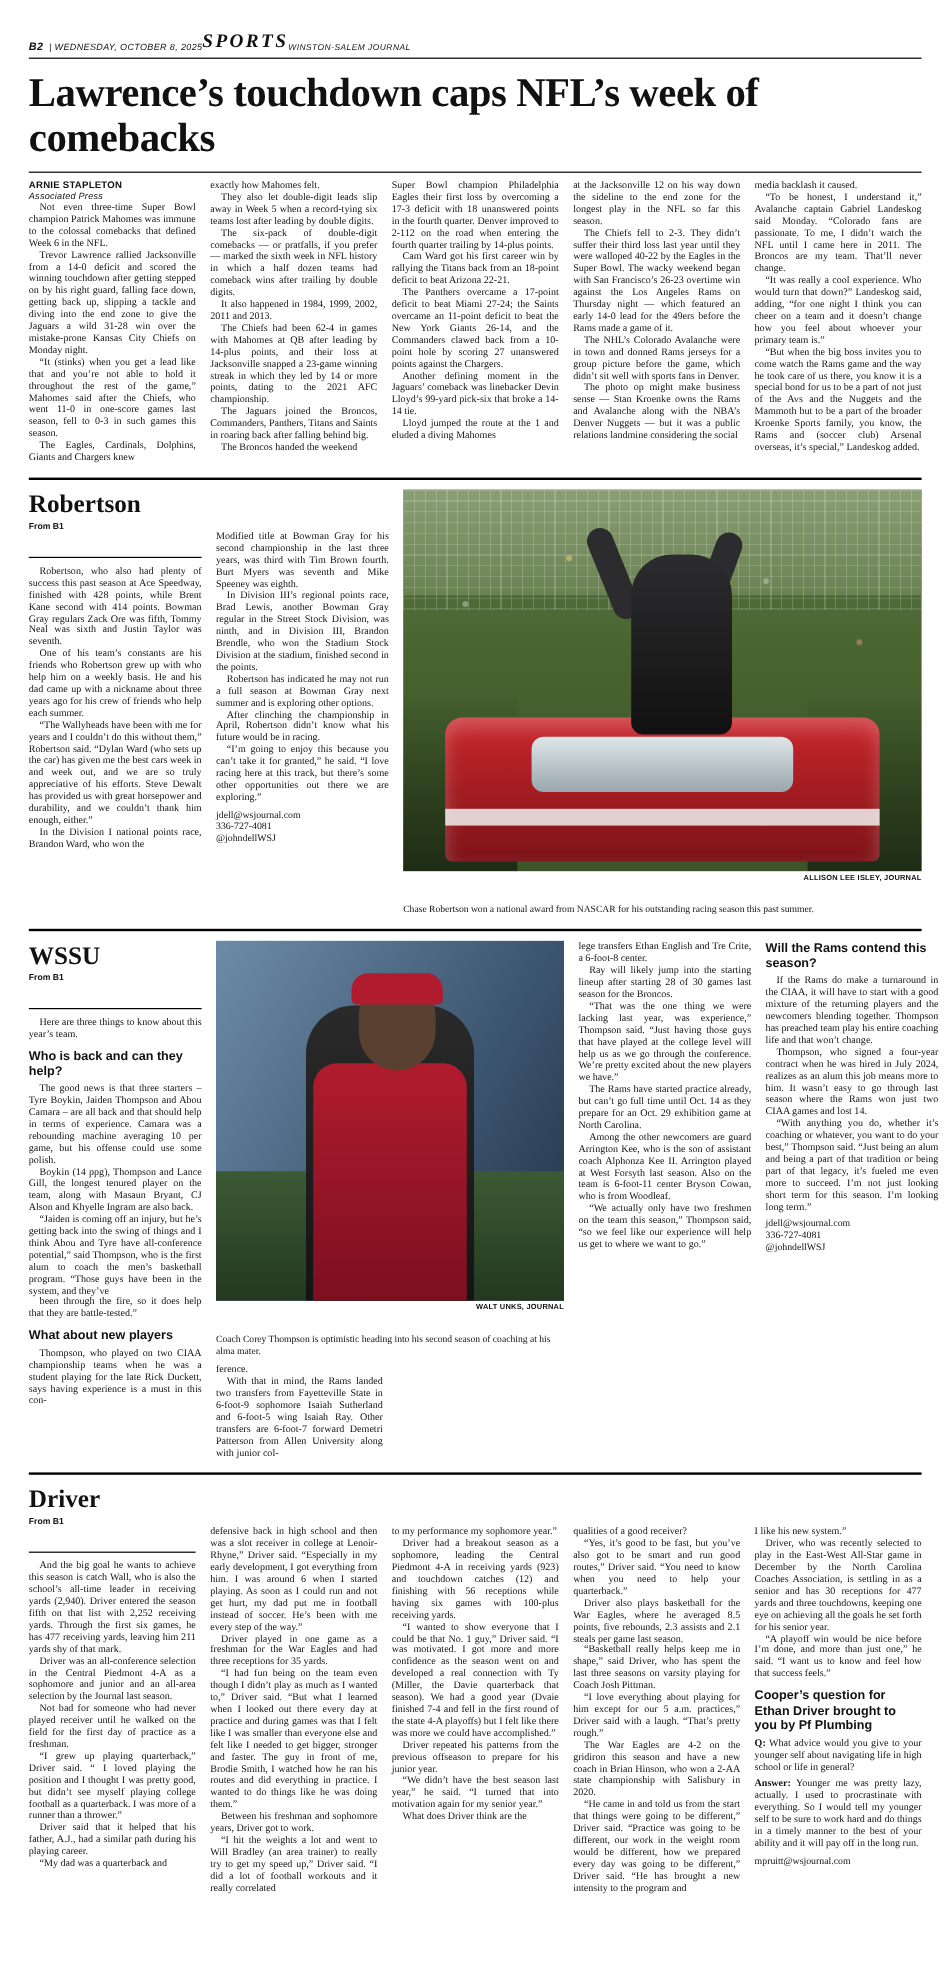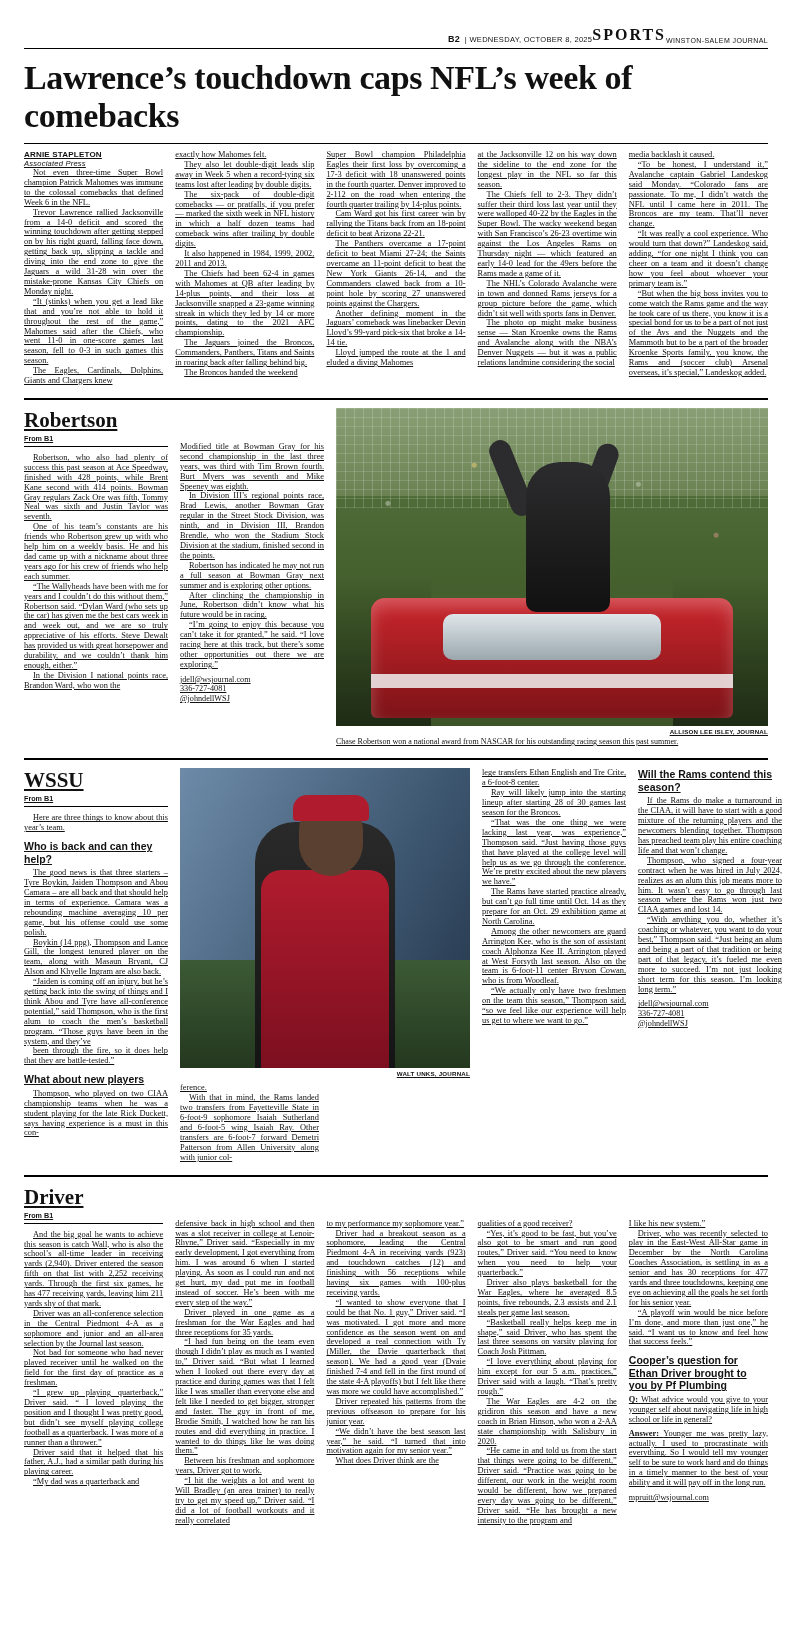--- a/index.html
+++ b/index.html
@@ -7,62 +7,62 @@
   body {
     width: 792px; height: 1638px;
     background: #ffffff;
     font-family: "Liberation Serif", serif;
     color: #111;
     position: relative;
   }
   .page { width:792px; height:1638px; padding: 26px 24px 10px 24px; position:relative; }
 
   
-  .masthead { display:flex; align-items:flex-end; justify-content:flex-end;
-              border-bottom:1px solid #000; padding-bottom:4px; }
+  .masthead { display:flex; align-items:flex-end; justify-content:flex-start;
+              border-bottom:1px solid #000; padding-bottom:4px;font-style:italic; }
   .mh-left { font-family:"Liberation Sans", sans-serif; font-size:7.5px; letter-spacing:.3px; }
   .mh-left b { font-size:9px; }
   .mh-center { font-family:"Liberation Serif", serif; font-size:16px; letter-spacing:2px; font-weight:700; }
   .mh-right { font-family:"Liberation Sans", sans-serif; font-size:7px; letter-spacing:.4px; }
 
   
   h1.headline {
     font-family:"Liberation Serif", serif;
     font-weight:700; font-size:34px; line-height:38px;
     margin: 10px 0 8px 0; letter-spacing:-0.4px;
   }
   .rule-thin { border-top:1px solid #000; margin:0 0 6px 0; }
 
   
-  .cols { display:flex; gap:12px;text-decoration:underline; }
+  .cols { display:flex; gap:12px; }
   .col { flex:1; }
   .col p, .col div.para {
     font-size:8.4px; line-height:9.9px; text-align:justify;
     margin:0; text-indent:9px;
   }
   .col p.noind { text-indent:0; }
   .byline { font-family:"Liberation Sans", sans-serif; font-size:8px; font-weight:700;
             letter-spacing:.2px; margin-bottom:0; text-indent:0;}
   .byline .org { font-weight:400; font-style:italic; display:block; font-size:7.6px;}
 
   
   .sec-head { font-family:"Liberation Serif", serif; font-weight:700; font-size:21px; margin:0 0 1px 0; }
   .sec-from { font-family:"Liberation Sans", sans-serif; font-size:7.2px; font-weight:700;
-              border-bottom:1px solid #000; padding-bottom:3px; margin-bottom:6px; }
+              border-bottom:1px solid #000; padding-bottom:21px; margin-bottom:6px; }
   .sub-head { font-family:"Liberation Sans", sans-serif; font-weight:700; font-size:10.5px;
               line-height:12.5px; margin:7px 0 3px 0; }
   .q-label { font-weight:700; }
 
   .contact { font-size:8.2px; line-height:9.6px; margin-top:5px; text-indent:0; }
 
   
   .photo { width:100%; background:#2b3a2f; position:relative; overflow:hidden; }
   .credit { font-family:"Liberation Sans", sans-serif; font-size:6.2px; font-weight:700;
             text-align:right; letter-spacing:.2px; margin-top:2px; }
-  .caption { font-size:8px; line-height:9.4px; margin-top:2px; }
+  .caption { font-size:8px; line-height:9.4px; margin-top:18px; }
 
   .divider-strong { border-top:2px solid #000; margin:12px 0 8px 0; }
 
   
   .nascar { height:318px; background:linear-gradient(#5d7a46 0%, #47632f 45%, #3c5427 100%); }
   .nascar .crowdtop { position:absolute; inset:0 0 auto 0; height:88px;
       background:linear-gradient(#8fa37a,#6d8455); opacity:.9;}
   .nascar .fence { position:absolute; top:0; left:0; right:0; height:100px;
       background:
         repeating-linear-gradient(90deg, rgba(255,255,255,.18) 0 1px, transparent 1px 9px),
@@ -171,21 +171,21 @@
         <div class="sec-from">From B1</div>
         <p>Robertson, who also had plenty of success this past season at Ace Speedway, finished with 428 points, while Brent Kane second with 414 points. Bowman Gray regulars Zack Ore was fifth, Tommy Neal was sixth and Justin Taylor was seventh.</p>
         <p>One of his team’s constants are his friends who Robertson grew up with who help him on a weekly basis. He and his dad came up with a nickname about three years ago for his crew of friends who help each summer.</p>
         <p>“The Wallyheads have been with me for years and I couldn’t do this without them,” Robertson said. “Dylan Ward (who sets up the car) has given me the best cars week in and week out, and we are so truly appreciative of his efforts. Steve Dewalt has provided us with great horsepower and durability, and we couldn’t thank him enough, either.”</p>
         <p>In the Division I national points race, Brandon Ward, who won the</p>
       </div>
       <div class="col" style="flex:0 0 144px; padding-top:34px">
         <p class="noind">Modified title at Bowman Gray for his second championship in the last three years, was third with Tim Brown fourth. Burt Myers was seventh and Mike Speeney was eighth.</p>
         <p>In Division III’s regional points race, Brad Lewis, another Bowman Gray regular in the Street Stock Division, was ninth, and in Division III, Brandon Brendle, who won the Stadium Stock Division at the stadium, finished second in the points.</p>
         <p>Robertson has indicated he may not run a full season at Bowman Gray next summer and is exploring other options.</p>
-        <p>After clinching the championship in June, Robertson didn’t know what his future would be in racing.</p>
+        <p>After clinching the championship in April, Robertson didn’t know what his future would be in racing.</p>
         <p>“I’m going to enjoy this because you can’t take it for granted,” he said. “I love racing here at this track, but there’s some other opportunities out there we are exploring.”</p>
         <div class="contact">
           <div>jdell@wsjournal.com</div>
           <div>336-727-4081</div>
           <div>@johndellWSJ</div>
         </div>
       </div>
       <div class="col">
         <div class="photo nascar">
           <div class="crowdtop"></div>
@@ -227,20 +227,21 @@
       <div class="col" style="flex:0 0 290px">
         <div class="photo wssu-photo">
           <div class="bgblur"></div>
           <div class="grass"></div>
           <div class="person"></div>
           <div class="shirt"></div>
           <div class="head"></div>
           <div class="cap"></div>
         </div>
         <div class="credit">WALT UNKS, JOURNAL</div>
+        <div class="caption">Coach Corey Thompson is optimistic heading into his second season of coaching at his alma mater.</div>
         <div style="height:6px"></div>
         <div class="cols" style="">
           <div class="col">
             <p class="noind">ference.</p>
             <p>With that in mind, the Rams landed two transfers from Fayetteville State in 6-foot-9 sophomore Isaiah Sutherland and 6-foot-5 wing Isaiah Ray. Other transfers are 6-foot-7 forward Demetri Patterson from Allen University along with junior col-</p>
           </div>
           <div class="col"></div>
         </div>
       </div>
 

